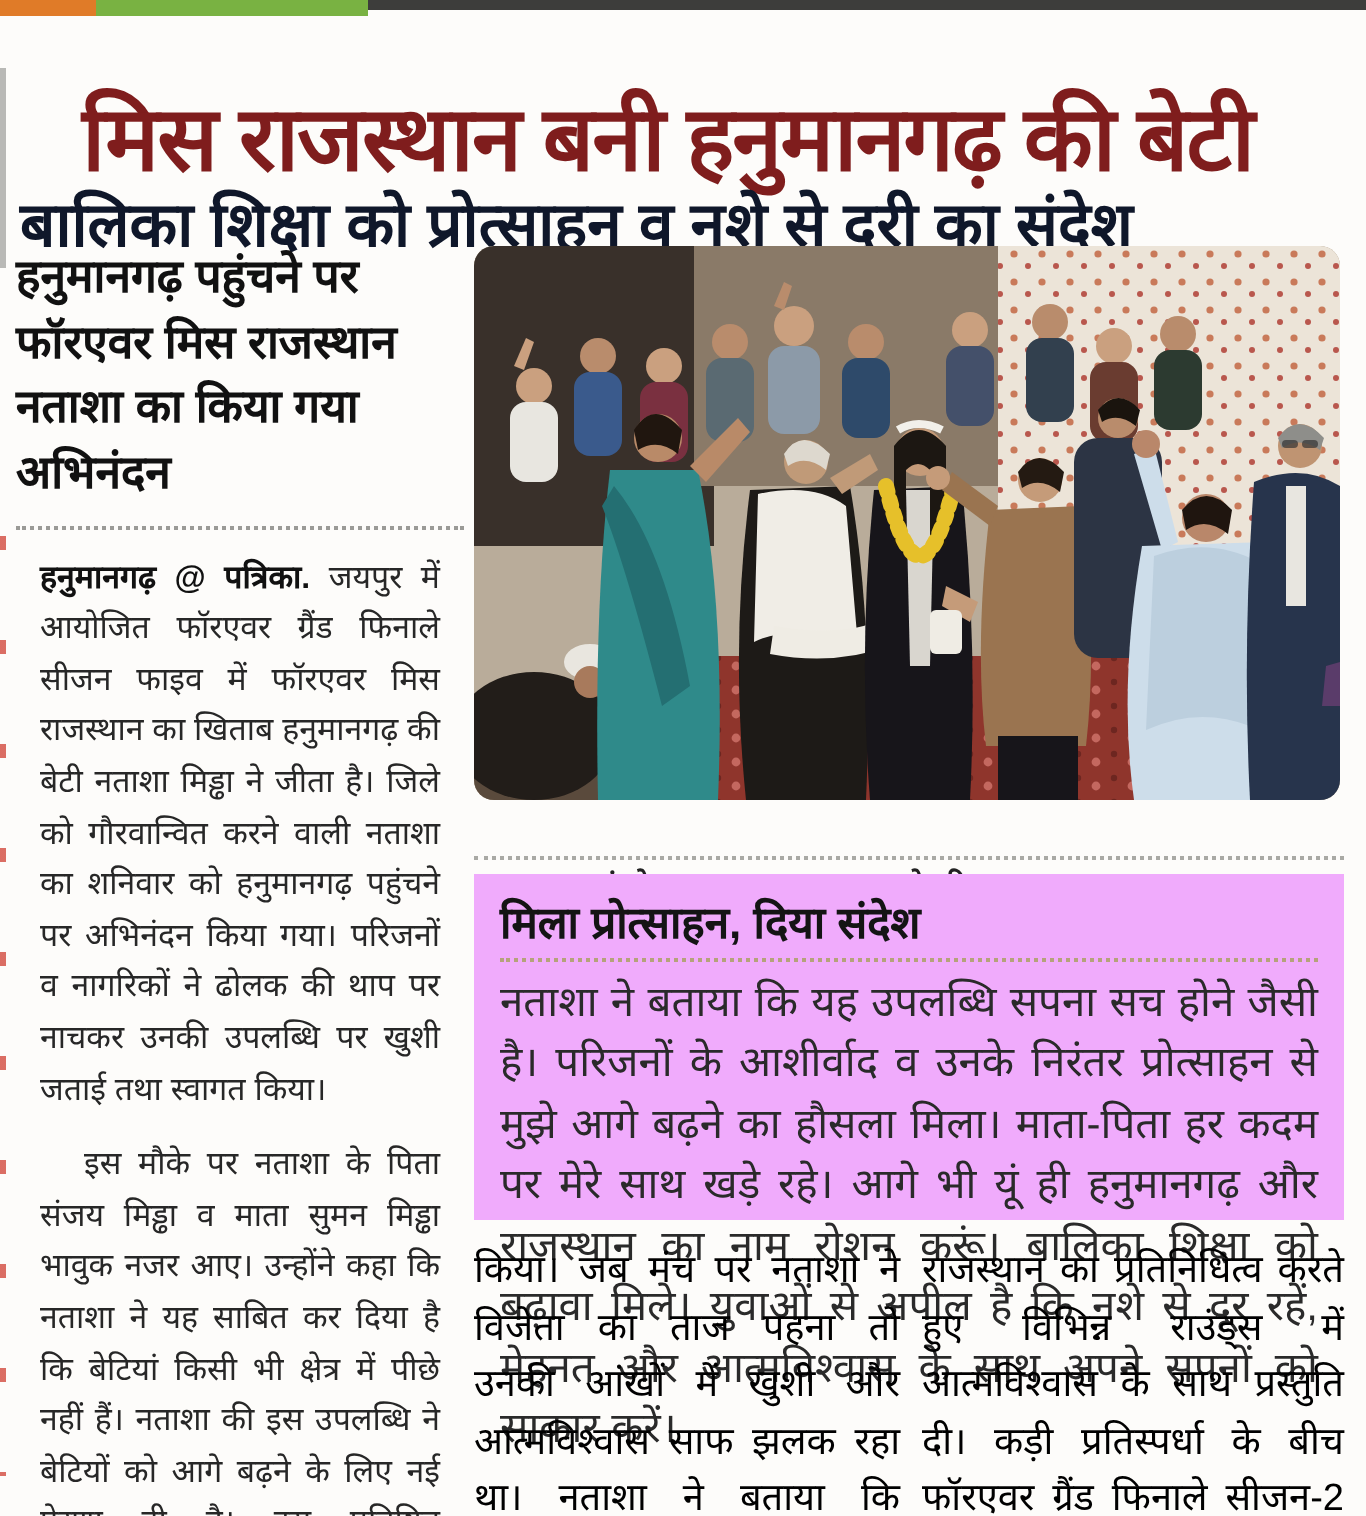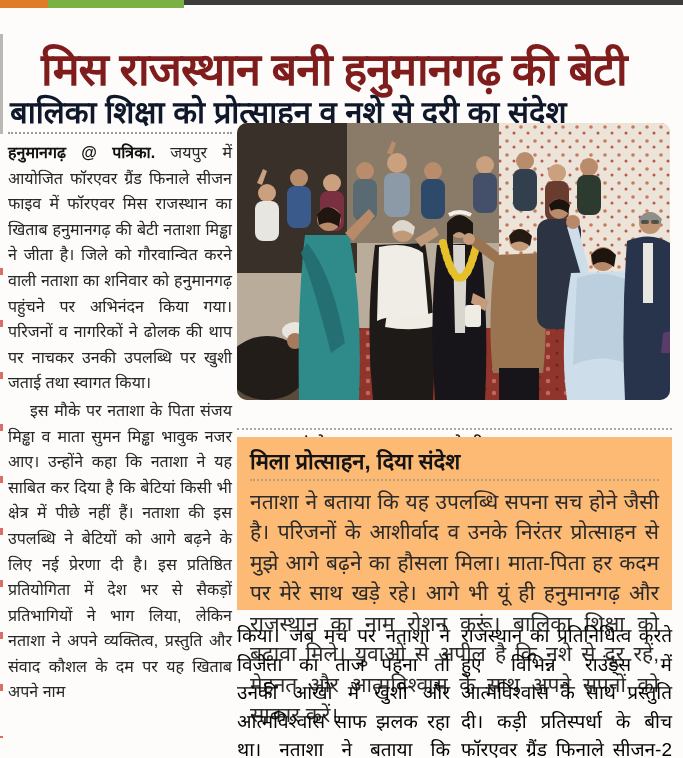--- a/index.html
+++ b/index.html
@@ -33,41 +33,41 @@
     white-space:nowrap;
   }
 
   
   .col-left{position:absolute;left:8px;top:122px;width:224px;}
   .lede-head{font-size:23px;font-weight:800;line-height:1.42;color:#111;}
   .dotted-rule{border:0;border-top:2px dotted #9a9a96;margin:10px 0 6px 0;}
   .body-text{
     font-size:16px;font-weight:500;line-height:1.6;text-align:justify;color:#272727;
   }
-  .body-text p{margin:0;}
+  .body-text p{margin:12px;}
   .body-text p + p{text-indent:22px;margin-top:2px;}
   .dateline{font-weight:800;color:#111;}
 
   
   .photo{
     position:absolute;left:237px;top:123px;width:433px;height:277px;
     border-radius:10px;overflow:hidden;background:#c8bcab;
   }
   .photo svg{display:block;}
 
   .caption{
     position:absolute;left:238px;top:404px;width:432px;
     font-size:14px;font-weight:700;color:#222;margin-top:28px;
   }
   .caption-rule{position:absolute;left:237px;top:428px;width:435px;border:0;border-top:2px dotted #a9a9a4;margin:0;}
 
   
   .hl-box{
     position:absolute;left:237px;top:437px;width:435px;height:173px;
-    background:#fdba74;box-sizing:border-box;padding:6px 13px 8px 13px;
+    background:#f0abfc;box-sizing:border-box;padding:6px 13px 8px 13px;
   }
   .hl-head{font-size:22px;font-weight:800;color:#141414;margin:2px 0 4px 0;}
   .hl-rule{border:0;border-top:2px dotted #b5a27a;margin:2px 0 6px 0;}
   .hl-body{font-size:21px;font-weight:500;line-height:1.45;text-align:justify;color:#2a2a2a;}
 
   
   .col-bottom{position:absolute;top:622px;height:136px;
     font-size:19px;font-weight:500;line-height:1.5;text-align:justify;color:#000000;}
   .col-b1{left:237px;width:213px;}
   .col-b2{left:461px;width:211px;}
@@ -81,20 +81,21 @@
   <div class="strip green"></div>
   <div class="strip dark"></div>
 
   <div class="left-edge-line"></div>
   <div class="left-edge-dashes"></div>
 
   <h1 class="headline">मिस राजस्थान बनी हनुमानगढ़ की बेटी</h1>
   <h2 class="subheadline">बालिका शिक्षा को प्रोत्साहन व नशे से दूरी का संदेश</h2>
 
   <div class="col-left">
+    <div class="lede-head">हनुमानगढ़ पहुंचने पर फॉरएवर मिस राजस्थान नताशा का किया गया अभिनंदन</div>
     <hr class="dotted-rule">
     <div class="body-text">
       <p><span class="dateline">हनुमानगढ़ @ पत्रिका.</span><span> जयपुर में आयोजित फॉरएवर ग्रैंड फिनाले सीजन फाइव में फॉरएवर मिस राजस्थान का खिताब हनुमानगढ़ की बेटी नताशा मिड्ढा ने जीता है। जिले को गौरवान्वित करने वाली नताशा का शनिवार को हनुमानगढ़ पहुंचने पर अभिनंदन किया गया। परिजनों व नागरिकों ने ढोलक की थाप पर नाचकर उनकी उपलब्धि पर खुशी जताई तथा स्वागत किया।</span></p>
       <p>इस मौके पर नताशा के पिता संजय मिड्ढा व माता सुमन मिड्ढा भावुक नजर आए। उन्होंने कहा कि नताशा ने यह साबित कर दिया है कि बेटियां किसी भी क्षेत्र में पीछे नहीं हैं। नताशा की इस उपलब्धि ने बेटियों को आगे बढ़ने के लिए नई प्रेरणा दी है। इस प्रतिष्ठित प्रतियोगिता में देश भर से सैकड़ों प्रतिभागियों ने भाग लिया, लेकिन नताशा ने अपने व्यक्तित्व, प्रस्तुति और संवाद कौशल के दम पर यह खिताब अपने नाम</p>
     </div>
   </div>
 
   <div class="photo">
     <svg width="433" height="277" viewBox="0 0 433 277" xmlns="http://www.w3.org/2000/svg">
       <defs>

